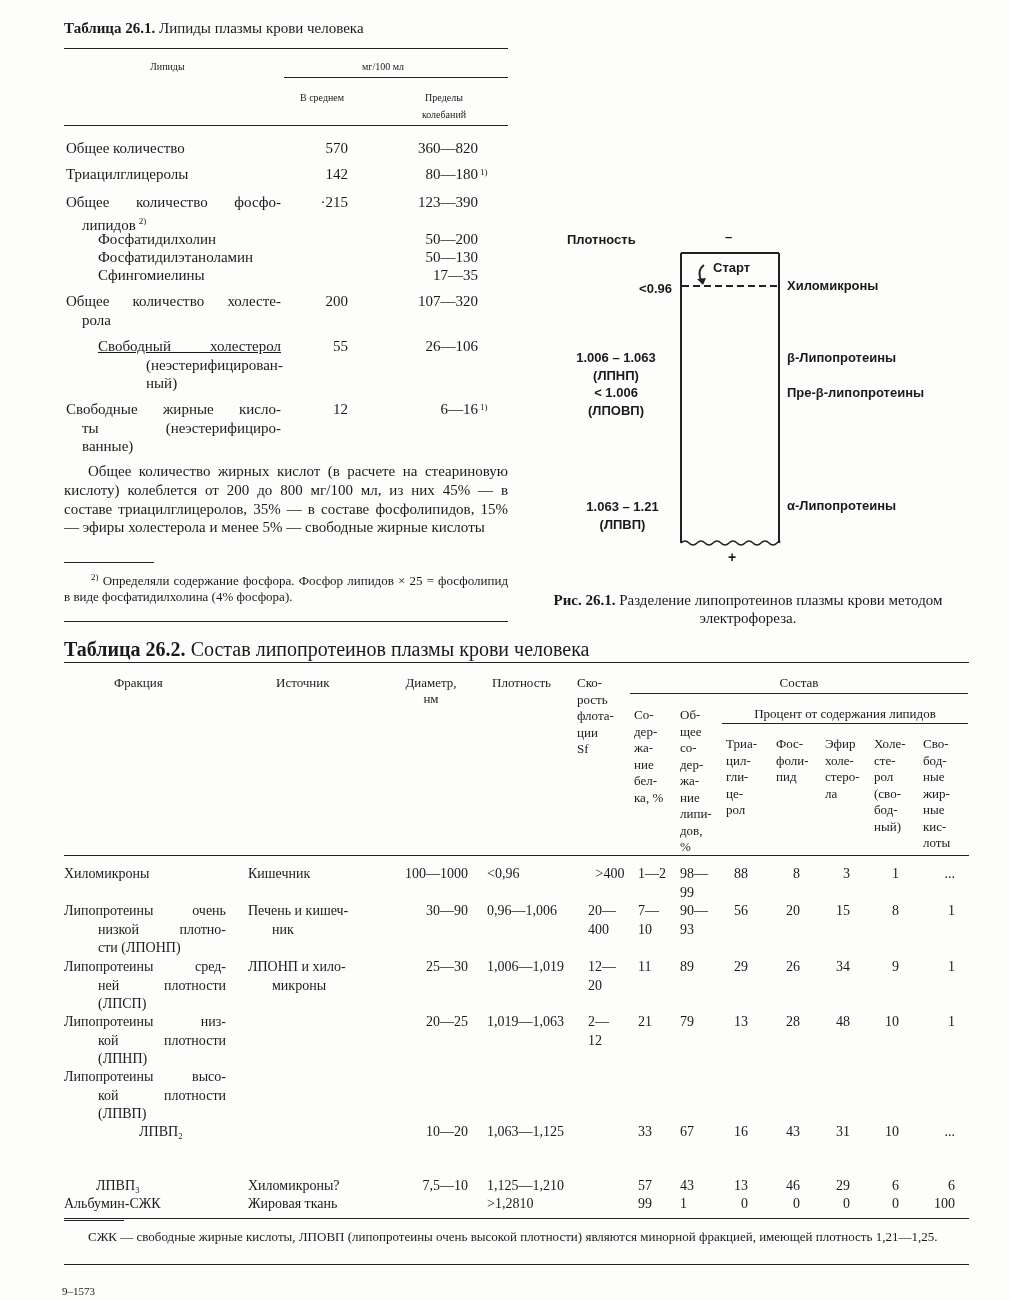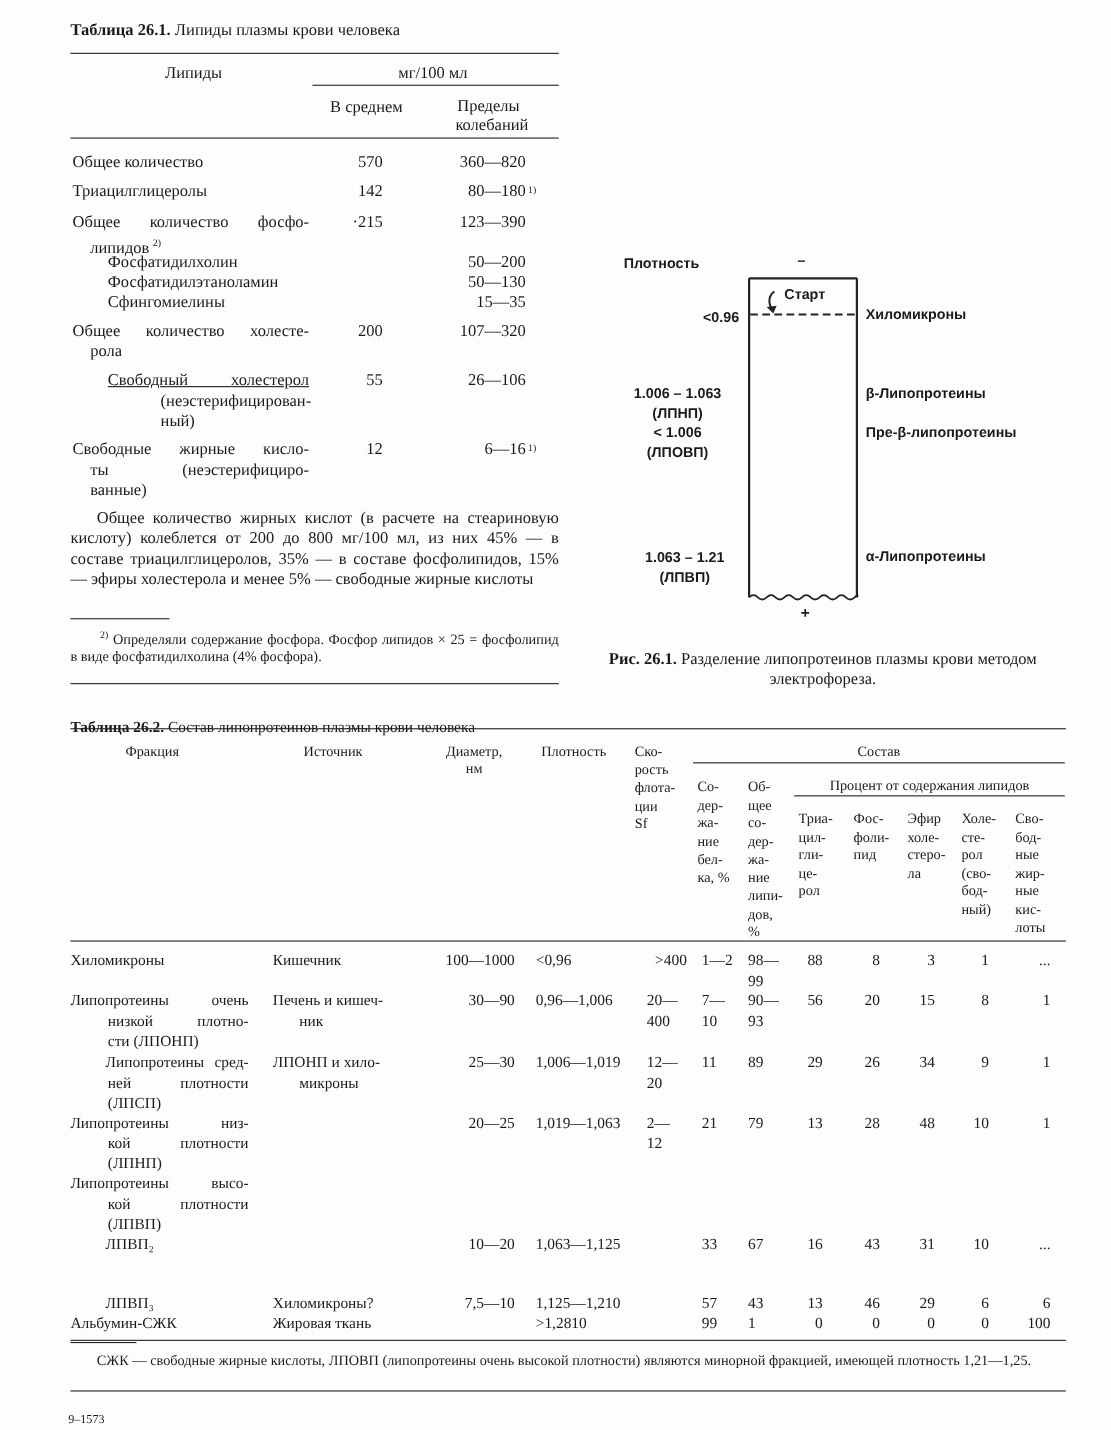--- a/index.html
+++ b/index.html
@@ -5,21 +5,21 @@
   * { box-sizing: border-box; margin: 0; padding: 0; }
   html, body { width: 1010px; height: 1300px; background: #fdfdfc; }
   body { position: relative; font-family: "Liberation Serif", "DejaVu Serif", serif; color: #1a1a1a; overflow: hidden; }
   .abs { position: absolute; }
   .sans { font-family: "Liberation Sans", "DejaVu Sans", sans-serif; }
   .rule { position: absolute; height: 0; border-top: 1.6px solid #222; }
   .rule.thin { border-top-width: 1px; }
   .t1-cap { left: 64px; top: 20px; font-size: 15px; }
   .t1-cap b { font-weight: bold; }
   .t1 { font-size: 15px; line-height: 18px; }
-  .hdr-small { font-size: 15px; }
+  .hdr-small { font-size: 10px; }
   .sup { font-size: 9px; vertical-align: super; margin-left: 3px; }
   .para { left: 64px; top: 462px; width: 444px; font-size: 15px; line-height: 18.8px; text-align: justify; text-indent: 24px; }
   .fn { font-size: 13px; line-height: 16px; }
   .fig-label { font-size: 13px; font-weight: bold; }
   .fig-cap { left: 528px; top: 591px; width: 440px; font-size: 15px; line-height: 18px; text-align: center; }
   .t2 { font-size: 14px; line-height: 18px; }
   .t2h { font-size: 13px; line-height: 16.5px; }
   .foot2 { left: 64px; top: 1228px; width: 905px; font-size: 13px; line-height: 17px; text-align: justify; text-indent: 24px; }
   .pgnum { left: 62px; top: 1285px; font-size: 11px; }
 </style>
@@ -78,21 +78,21 @@
         <div style="text-align: justify; text-align-last: left;">Фосфатидилэтаноламин</div>
       </div>
       <div class="abs" style="left: 300px; top: 0px; width: 48px; text-align: right;"></div>
       <div class="abs" style="left: 390px; top: 0px; width: 88px; text-align: right;"><span>50—130</span></div>
     </div>
     <div class="abs t1" style="left: 0px; top: 266px; width: 510px; height: 60px;">
       <div class="abs" style="left: 98px; top: 0px; width: 183px; line-height: 18.5px;">
         <div style="text-align: justify; text-align-last: left;">Сфингомиелины</div>
       </div>
       <div class="abs" style="left: 300px; top: 0px; width: 48px; text-align: right;"></div>
-      <div class="abs" style="left: 390px; top: 0px; width: 88px; text-align: right;"><span>15—35</span></div>
+      <div class="abs" style="left: 390px; top: 0px; width: 88px; text-align: right;"><span>17—35</span></div>
     </div>
     <div class="abs t1" style="left: 0px; top: 292px; width: 510px; height: 60px;">
       <div class="abs" style="left: 66px; top: 0px; width: 215px; line-height: 18.5px;">
         <div style="text-align: justify; text-align-last: justify;">Общее количество холесте-</div>
         <div style="padding-left: 16px; text-align: justify; text-align-last: left;"><span>рола</span></div>
       </div>
       <div class="abs" style="left: 300px; top: 0px; width: 48px; text-align: right;">200</div>
       <div class="abs" style="left: 390px; top: 0px; width: 88px; text-align: right;"><span>107—320</span></div>
     </div>
     <div class="abs t1" style="left: 0px; top: 337px; width: 510px; height: 60px;">
@@ -155,21 +155,21 @@
   <div class="abs sans fig-label" style="left:787px; top:350px;">β-Липопротеины</div>
   <div class="abs sans fig-label" style="left:787px; top:385px;">Пре-β-липопротеины</div>
   <div class="abs sans fig-label" style="left:787px; top:498px;">α-Липопротеины</div>
 
   <div class="abs fig-cap">
     <b>Рис. 26.1.</b>
     <span>Разделение липопротеинов плазмы крови методом электрофореза.</span>
   </div>
 </div>
 
-<div class="abs" style="left:64px; top:654px; font-size:14px;">
+<div class="abs" style="left:64px; top:638px; font-size:20px;">
   <b>Таблица 26.2.</b>
   <span>Состав липопротеинов плазмы крови человека</span>
 </div>
 <div class="rule" style="left:64px; top:662px; width:905px;"></div>
 
 <div id="t2-head">
     <div class="abs t2h" style="left: 114px; top: 675px;">Фракция</div>
     <div class="abs t2h" style="left: 276px; top: 675px;">Источник</div>
     <div class="abs t2h" style="left: 396px; top: 675px; width: 70px; text-align: center;">Диаметр,</div>
     <div class="abs t2h" style="left: 396px; top: 691px; width: 70px; text-align: center;">нм</div>
@@ -293,21 +293,21 @@
         <div>93</div>
       </div>
       <div class="abs" style="left: 720px; top: 0px; width: 28px; text-align: right;">56</div>
       <div class="abs" style="left: 772px; top: 0px; width: 28px; text-align: right;">20</div>
       <div class="abs" style="left: 822px; top: 0px; width: 28px; text-align: right;">15</div>
       <div class="abs" style="left: 871px; top: 0px; width: 28px; text-align: right;">8</div>
       <div class="abs" style="left: 915px; top: 0px; width: 40px; text-align: right;">1</div>
     </div>
     <div class="abs t2" style="left: 0px; top: 958px; width: 1010px; height: 18px;">
       <div class="abs" style="left: 64px; top: 0px; width: 162px; line-height: 18.5px;">
-        <div style="text-align: justify; text-align-last: justify; margin-left: 32px;">Липопротеины сред-</div>
+        <div style="text-align: justify; text-align-last: justify;">Липопротеины сред-</div>
         <div style="padding-left: 34px; text-align: justify; text-align-last: justify;">ней плотности</div>
         <div style="padding-left: 34px;">(ЛПСП)</div>
       </div>
       <div class="abs" style="left: 248px; top: 0px; width: 125px; line-height: 18.5px;">
         <div>ЛПОНП и хило-</div>
         <div style="padding-left: 24px;">микроны</div>
       </div>
       <div class="abs" style="left: 380px; top: 0px; width: 88px; text-align: right;">25—30</div>
       <div class="abs" style="left: 487px; top: 0px; width: 90px;">1,006—1,019</div>
       <div class="abs" style="left: 588px; top: 0px; width: 44px; line-height: 18.5px; text-align: left;">
@@ -363,21 +363,21 @@
       <div class="abs" style="left: 588px; top: 0px; width: 44px; line-height: 18.5px; text-align: left;"></div>
       <div class="abs" style="left: 638px; top: 0px; width: 40px; line-height: 18.5px; text-align: left;"></div>
       <div class="abs" style="left: 680px; top: 0px; width: 40px; line-height: 18.5px; text-align: left;"></div>
       <div class="abs" style="left: 720px; top: 0px; width: 28px; text-align: right;"></div>
       <div class="abs" style="left: 772px; top: 0px; width: 28px; text-align: right;"></div>
       <div class="abs" style="left: 822px; top: 0px; width: 28px; text-align: right;"></div>
       <div class="abs" style="left: 871px; top: 0px; width: 28px; text-align: right;"></div>
       <div class="abs" style="left: 915px; top: 0px; width: 40px; text-align: right;"></div>
     </div>
     <div class="abs t2" style="left: 0px; top: 1123px; width: 1010px; height: 18px;">
-      <div class="abs" style="left: 96px; top: 0px; width: 130px; line-height: 18.5px;">
+      <div class="abs" style="left: 96px; top: 0px; width: 130px; line-height: 18.5px; text-align: center;">
         <div>ЛПВП₂</div>
       </div>
       <div class="abs" style="left: 380px; top: 0px; width: 88px; text-align: right;">10—20</div>
       <div class="abs" style="left: 487px; top: 0px; width: 90px;">1,063—1,125</div>
       <div class="abs" style="left: 588px; top: 0px; width: 44px; line-height: 18.5px; text-align: left;"></div>
       <div class="abs" style="left: 638px; top: 0px; width: 40px; line-height: 18.5px; text-align: left;">
         <div>33</div>
       </div>
       <div class="abs" style="left: 680px; top: 0px; width: 40px; line-height: 18.5px; text-align: left;">
         <div>67</div>

